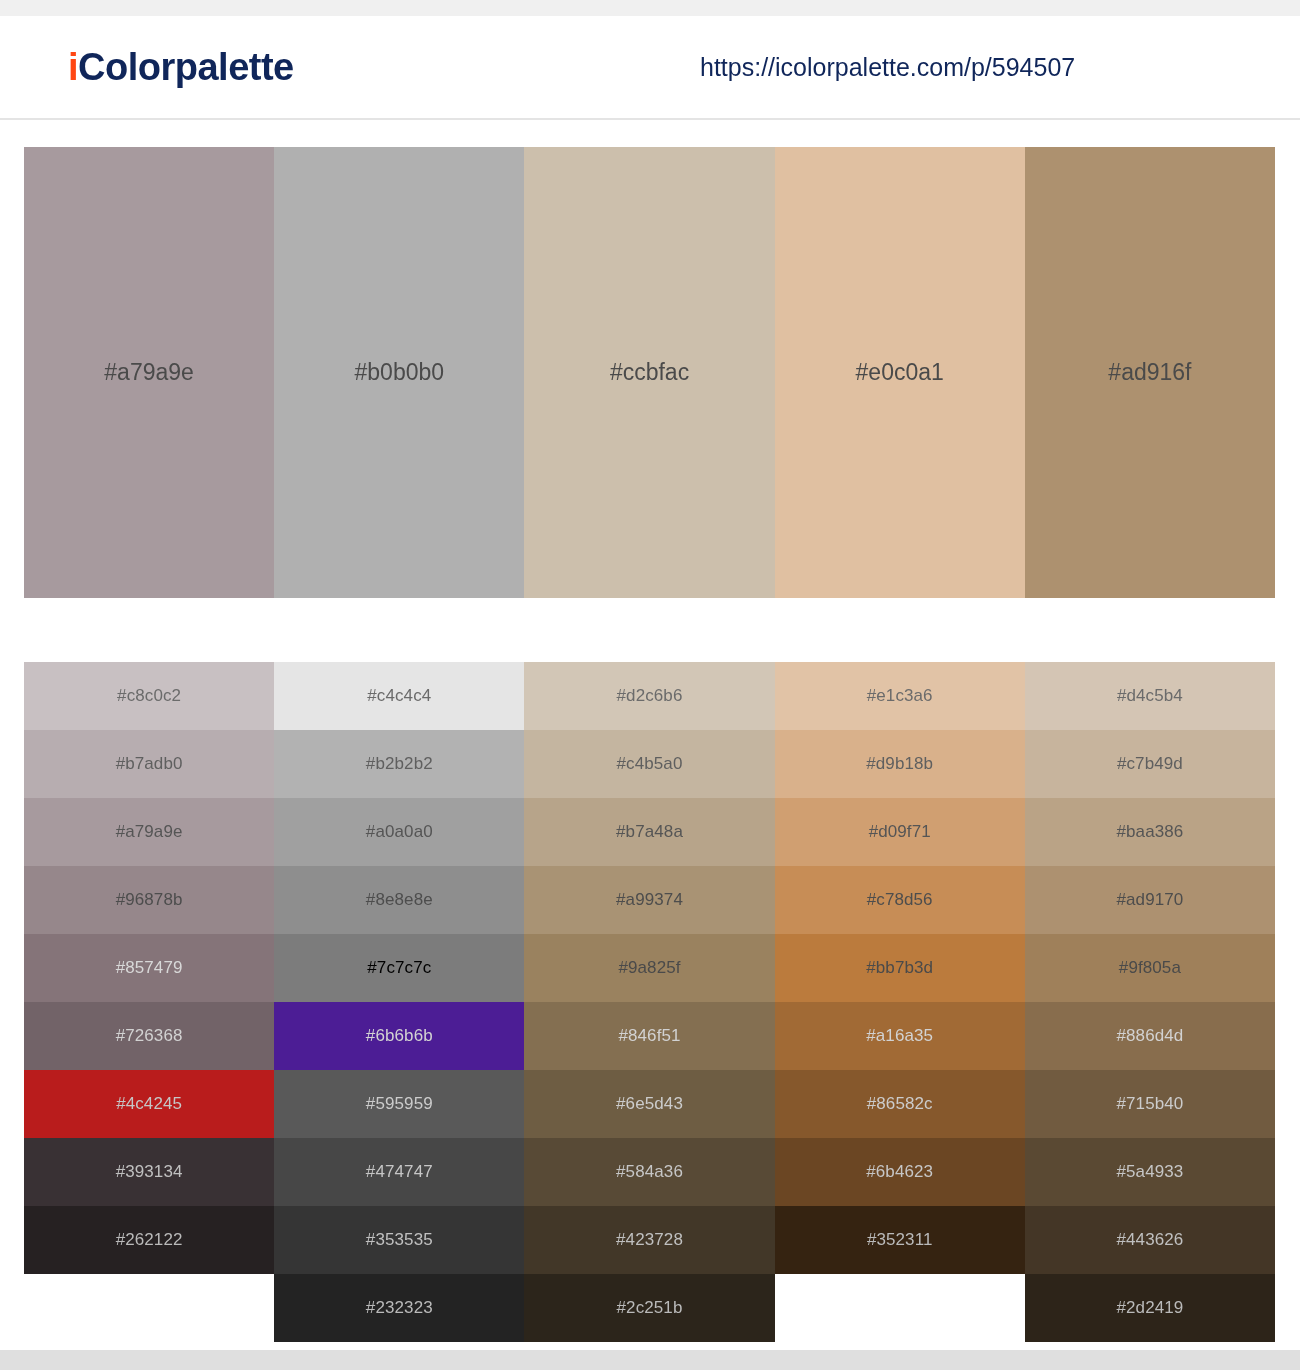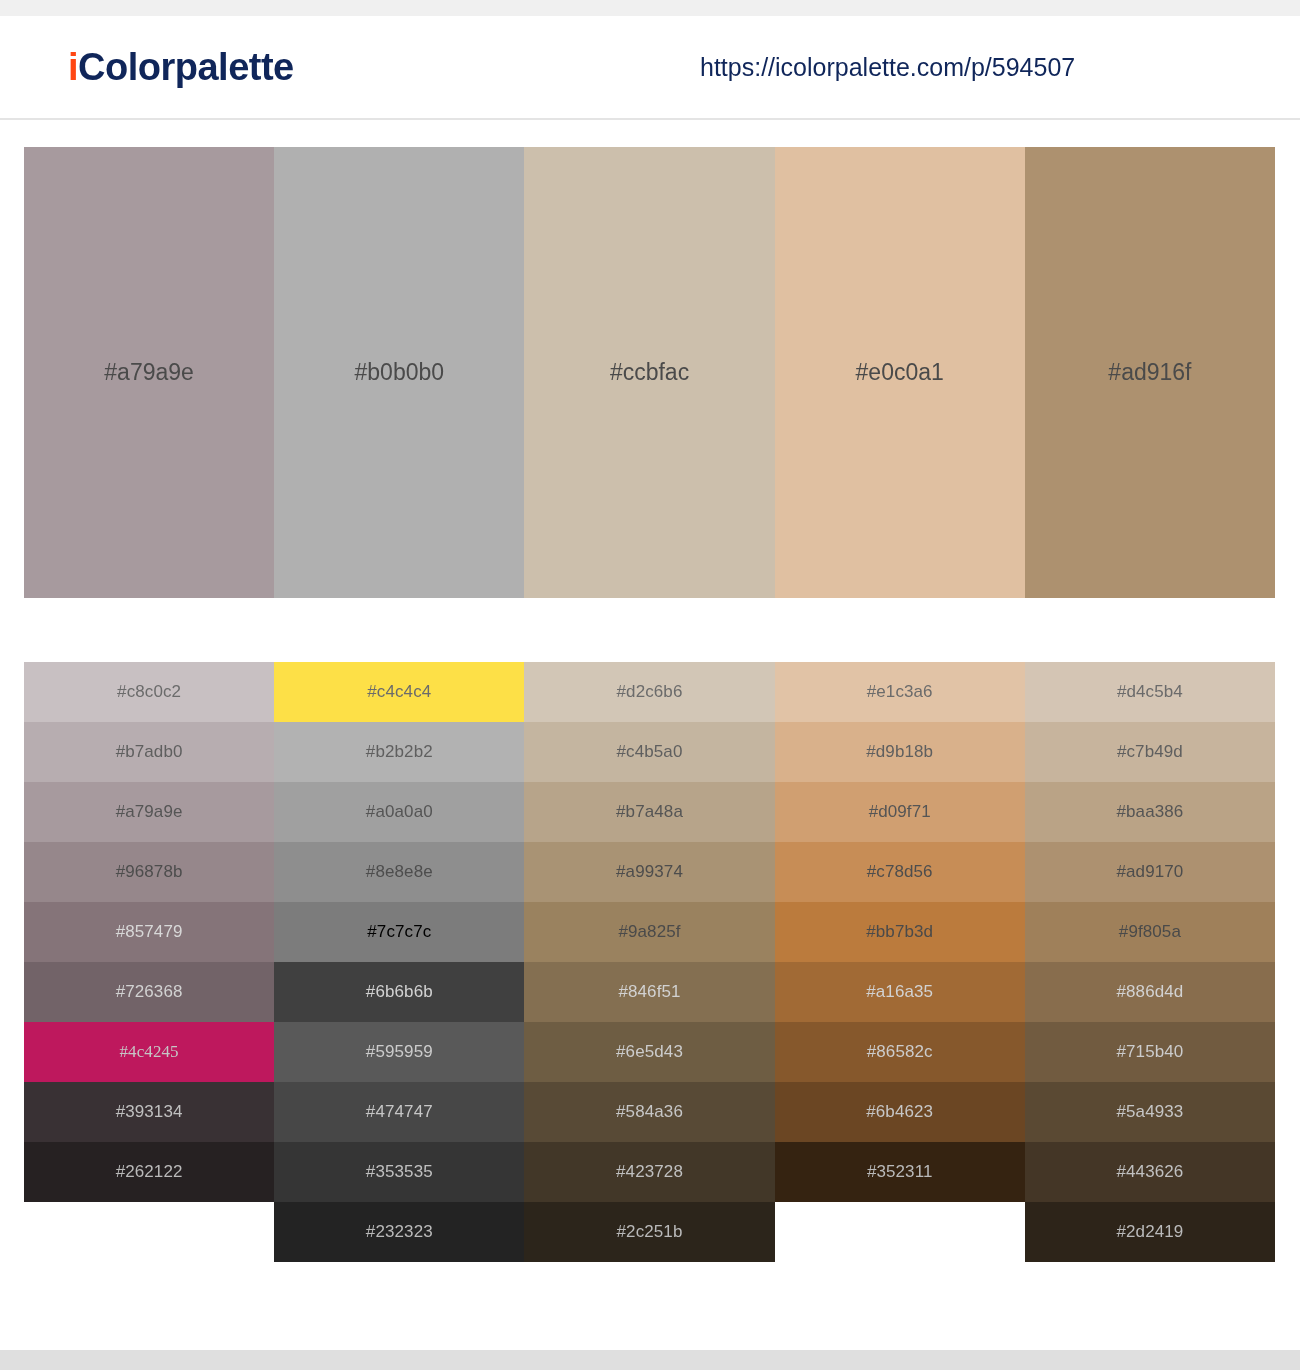--- a/index.html
+++ b/index.html
@@ -71,21 +71,21 @@
   .shades-grid {
     margin: 64px 25px 0 24px;
     display: flex;
   }
   .shade-col {
     flex: 1 1 0;
     display: flex;
     flex-direction: column;
   }
   .shade-cell {
-    height: 60px;
+    height: 68px;
     display: flex;
     align-items: center;
     justify-content: center;
     font-size: 17px;
     letter-spacing: 0.1px;
   }
 
   
   .bottom-strip {
     position: absolute;
@@ -139,47 +139,47 @@
       </div>
       <div class="shade-cell" style="background: rgb(150, 135, 139);">
         <span style="color: rgb(77, 77, 77);">#96878b</span>
       </div>
       <div class="shade-cell" style="background: rgb(133, 116, 121);">
         <span style="color: rgb(216, 216, 216);">#857479</span>
       </div>
       <div class="shade-cell" style="background: rgb(114, 99, 104);">
         <span style="color: rgb(210, 210, 210);">#726368</span>
       </div>
-      <div class="shade-cell" style="background: #be185d; font-family: Liberation Serif, serif;">
+      <div class="shade-cell" style="background: #b91c1c;">
         <span style="color: rgb(198, 198, 198);">#4c4245</span>
       </div>
       <div class="shade-cell" style="background: rgb(57, 49, 52);">
         <span style="color: rgb(192, 192, 192);">#393134</span>
       </div>
       <div class="shade-cell" style="background: rgb(38, 33, 34);">
         <span style="color: rgb(186, 186, 186);">#262122</span>
       </div>
     </div>
     <div class="shade-col">
-      <div class="shade-cell" style="background: #fde047;">
+      <div class="shade-cell" style="background: #e5e5e5;">
         <span style="color: rgb(107, 107, 107);">#c4c4c4</span>
       </div>
       <div class="shade-cell" style="background: rgb(178, 178, 178);">
         <span style="color: rgb(95, 95, 95);">#b2b2b2</span>
       </div>
       <div class="shade-cell" style="background: rgb(160, 160, 160);">
         <span style="color: rgb(85, 85, 85);">#a0a0a0</span>
       </div>
       <div class="shade-cell" style="background: rgb(142, 142, 142);">
         <span style="color: rgb(77, 77, 77);">#8e8e8e</span>
       </div>
       <div class="shade-cell" style="background: rgb(124, 124, 124);">
         <span style="color: #000000; text-align: center;">#7c7c7c</span>
       </div>
-      <div class="shade-cell" style="background: #404040;">
+      <div class="shade-cell" style="background: #4c1d95;">
         <span style="color: rgb(210, 210, 210);">#6b6b6b</span>
       </div>
       <div class="shade-cell" style="background: rgb(89, 89, 89);">
         <span style="color: rgb(204, 204, 204);">#595959</span>
       </div>
       <div class="shade-cell" style="background: rgb(71, 71, 71);">
         <span style="color: rgb(198, 198, 198);">#474747</span>
       </div>
       <div class="shade-cell" style="background: rgb(53, 53, 53);">
         <span style="color: rgb(192, 192, 192);">#353535</span>

